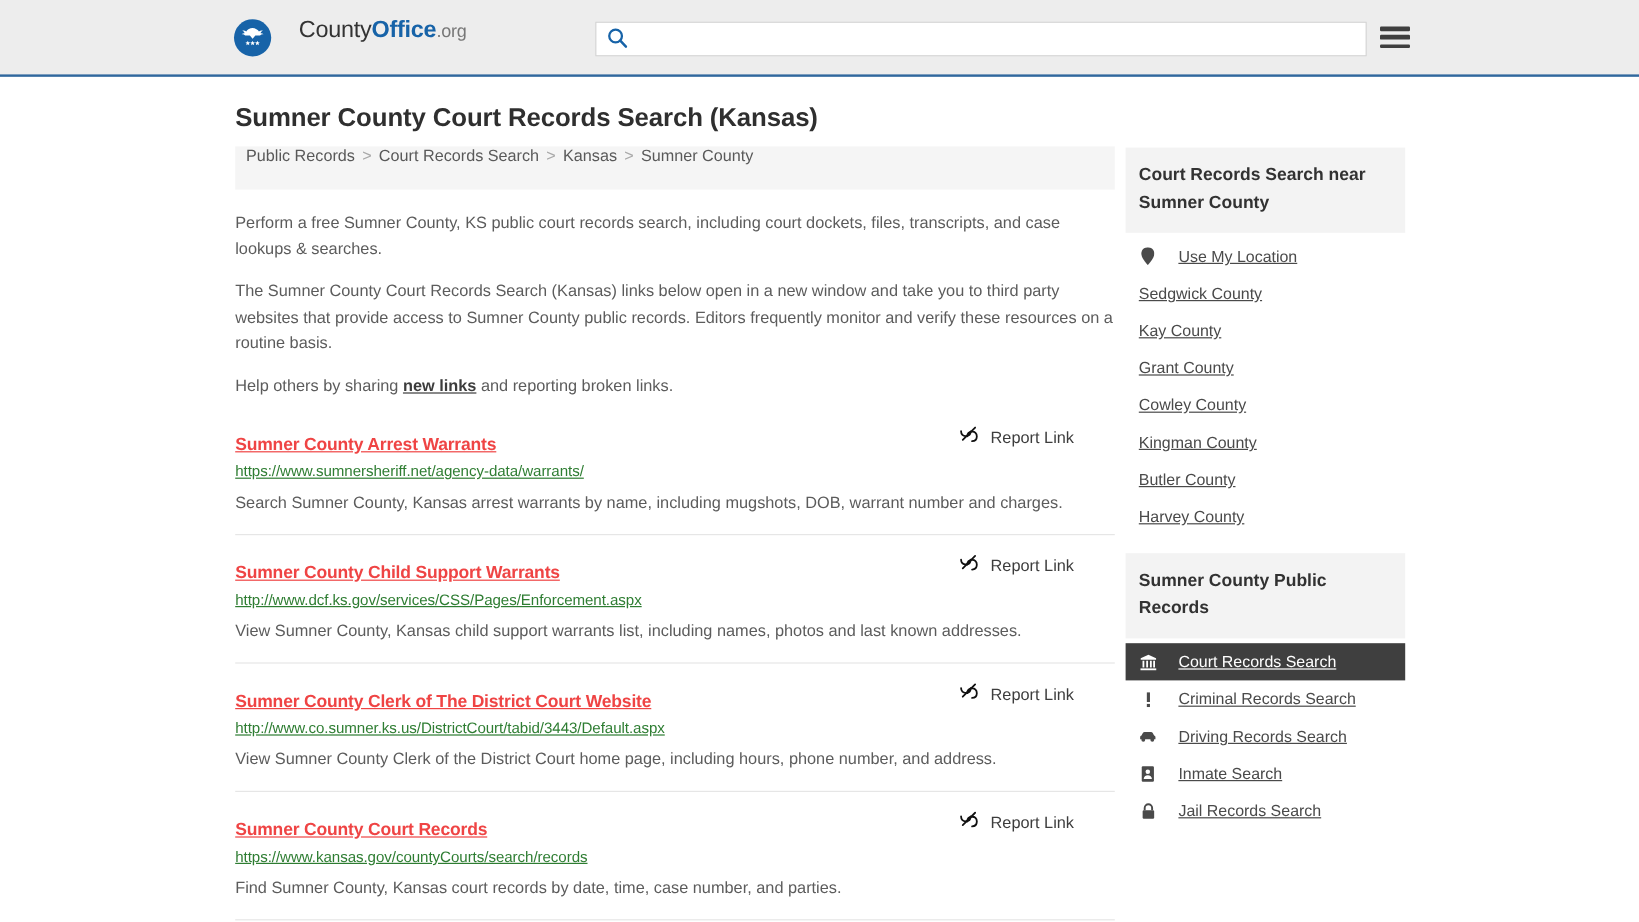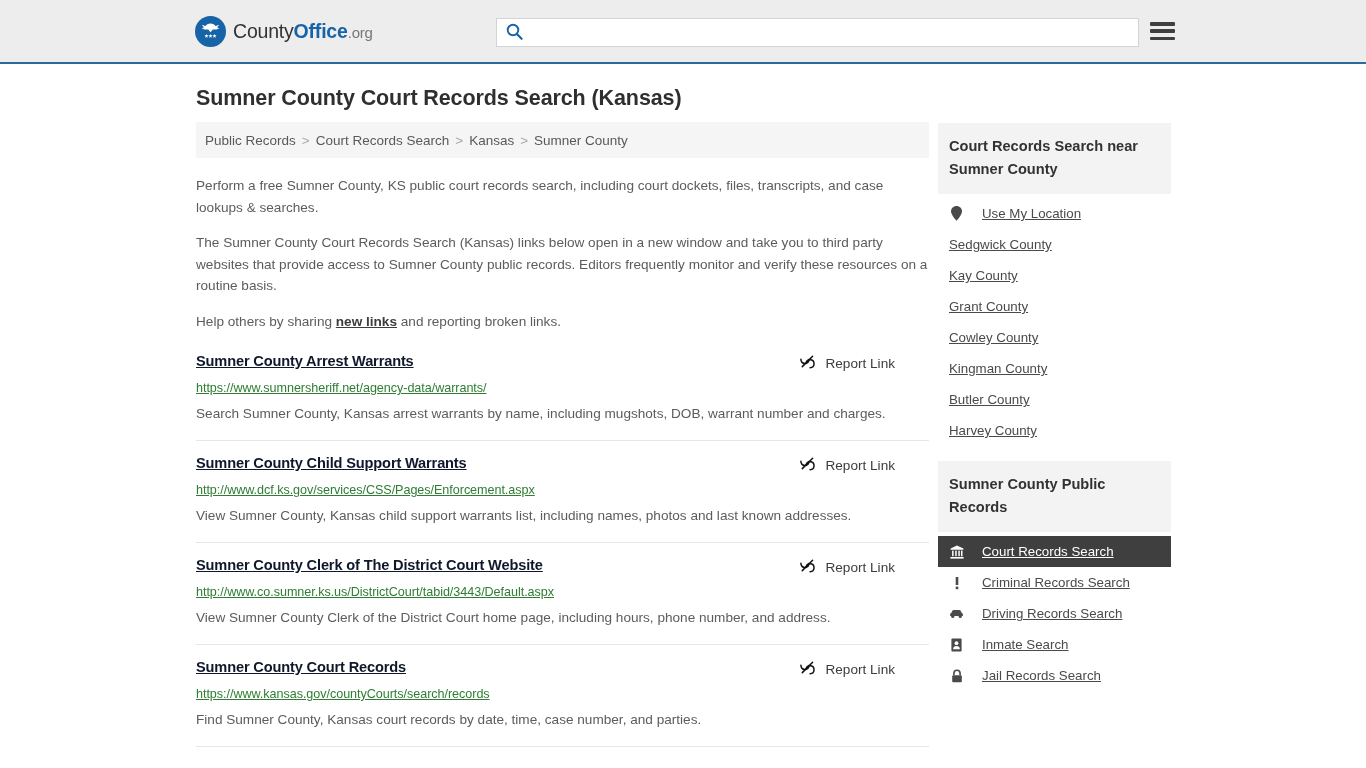--- a/index.html
+++ b/index.html
@@ -12,21 +12,21 @@
 
   
   .site-header {
     position: relative;
     width: 1366px; height: 64px;
     background: #ededed;
     border-bottom: 2px solid #30689e;
   }
   .logo-wrap {
     position: absolute; left: 195px; top: 16px;
-    display: flex; align-items: center; gap: 7px;
+    display: flex; gap: 23px;
     text-decoration: none;
   }
   .logo-mark {
     width: 31px; height: 31px; border-radius: 50%;
     background: #1763a8;
     position: relative; flex: none;
   }
   .logo-mark svg { position: absolute; left: 0; top: 0; }
   .logo-text {
     font-size: 19.5px; letter-spacing: -.2px;
@@ -75,21 +75,21 @@
     width: 233px;
   }
 
   
   h1.page-title {
     font-size: 21.5px; color: #2f2f2f; font-weight: bold;
     letter-spacing: -.1px; margin-bottom: 11px;
   }
   .breadcrumb {
     background: #f5f5f5;
-    height: 36px; display: flex; align-items: center;
+    height: 36px; display: flex; align-items: flex-start;
     padding: 0 9px;
     font-size: 13.5px;
   }
   .breadcrumb a { color: #595959; text-decoration: none; white-space: nowrap; }
   .breadcrumb .sep { color: #a8a8a8; margin: 0 6px; }
 
   .intro { margin-top: 17px; }
   .intro p {
     font-size: 13.6px; color: #5c5c5c; line-height: 21.5px;
     margin-bottom: 14px;
@@ -101,22 +101,22 @@
   .result {
     border-bottom: 1px solid #e6e6e6;
     padding-bottom: 14px;
     margin-bottom: 14px;
     position: relative;
   }
   .result-head {
     display: flex; align-items: flex-start; justify-content: space-between;
   }
   .result-title {
-    font-size: 14.6px; font-weight: bold; color: #0f172a;
-    text-decoration: underline; letter-spacing: -.15px;
+    font-size: 14.6px; font-weight: bold; color: #ef4444;
+    text-decoration: underline; letter-spacing: -.15px; margin-top: 10px;
   }
   .report-link {
     display: flex; align-items: center; gap: 9px;
     white-space: nowrap; padding-right: 34px; cursor: pointer;
   }
   .report-link .rl-text { font-size: 13.6px; color: #3d3d3d; }
   .result-url {
     display: block; margin-top: 7px;
     font-size: 12.6px; color: #2e7d32; letter-spacing: -.05px;
   }

